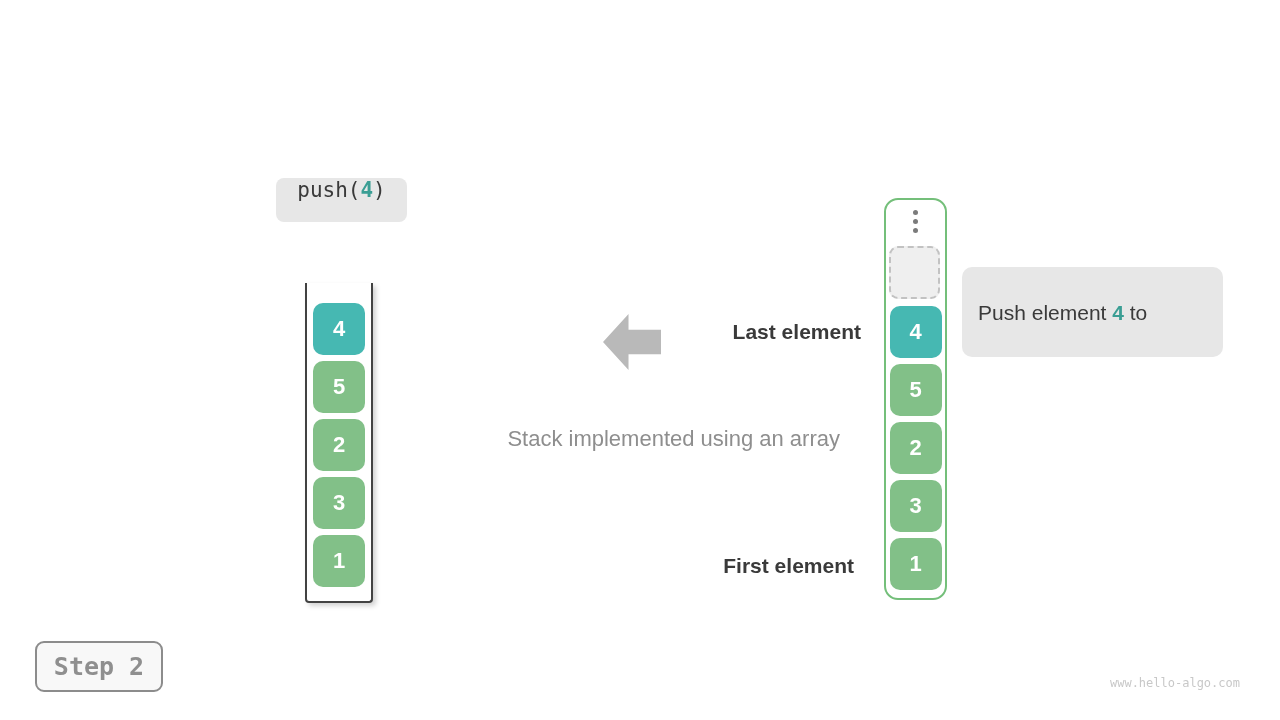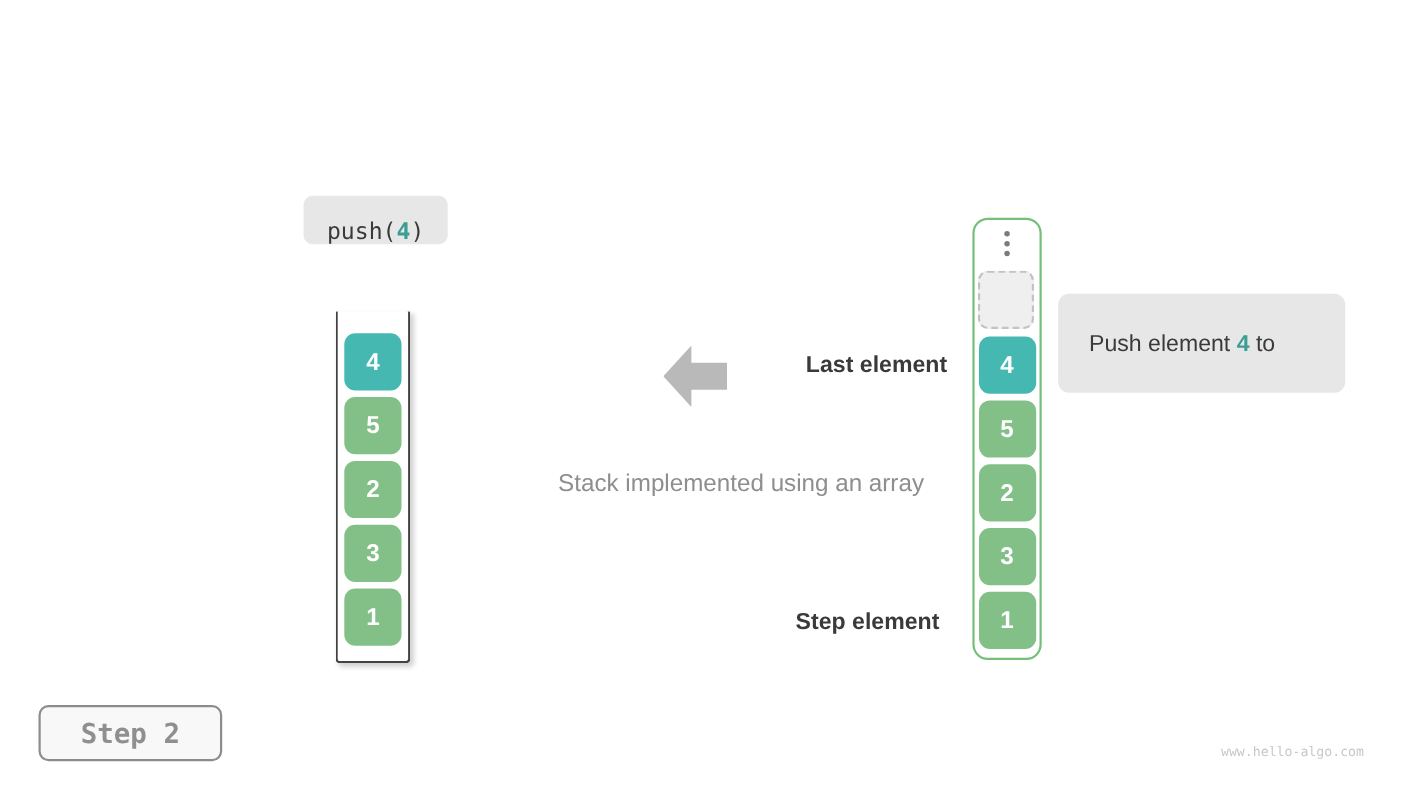--- a/index.html
+++ b/index.html
@@ -11,21 +11,21 @@
     overflow: hidden;
     font-family: "Liberation Sans", sans-serif;
   }
   
   .op-box {
     position: absolute;
     left: 276px; top: 178px;
     width: 131px; height: 44px;
     background: var(--boxbg);
     border-radius: 8px;
-    display: flex; align-items: flex-end; justify-content: center;
+    display: flex; align-items: flex-start; justify-content: center;
     font-family: "DejaVu Sans Mono", monospace;
     font-size: 21px;
     color: var(--darktext);
   }
   .teal-text { color: var(--tealtext); font-weight: bold; }
 
   
   .left-stack {
     position: absolute;
     left: 305px; top: 283px;
@@ -117,31 +117,31 @@
 
   
   .callout {
     position: absolute;
     left: 962px; top: 267px;
     width: 261px; height: 90px;
     box-sizing: border-box;
     background: var(--boxbg);
     border-radius: 10px;
     display: flex; flex-direction: column; justify-content: center;
-    padding-left: 28px;
+    padding-left: 16px;
     font-size: 21px;
     line-height: 29px;
     color: var(--darktext);
   }
 
   
   .step-box {
     position: absolute;
     left: 35px; top: 641px;
-    width: 167px; height: 51px;
+    width: 128px; height: 51px;
     box-sizing: border-box;
     background: var(--stepbg);
     border: 2px solid var(--stepborder);
     border-radius: 9px;
     display: flex; align-items: center; justify-content: center;
     font-family: "DejaVu Sans Mono", monospace;
     font-weight: bold;
     font-size: 25px;
     color: var(--steptext);
     text-align: center;
@@ -173,21 +173,21 @@
       <div class="cell">3</div>
       <div class="cell">1</div>
     </div>
 
   <div class="arrow-left"></div>
 
   <div class="label-last">Last element</div>
 
   <div class="caption">Stack implemented using an array</div>
 
-  <div class="label-first">Step element</div>
+  <div class="label-first">First element</div>
 
   <div class="right-stack">
     <div class="dots">
       <span></span>
         <span></span>
         <span></span>
     </div>
     <div class="dashed-slot"></div>
     <div class="cells">
         <div class="cell cell-teal">4</div>

